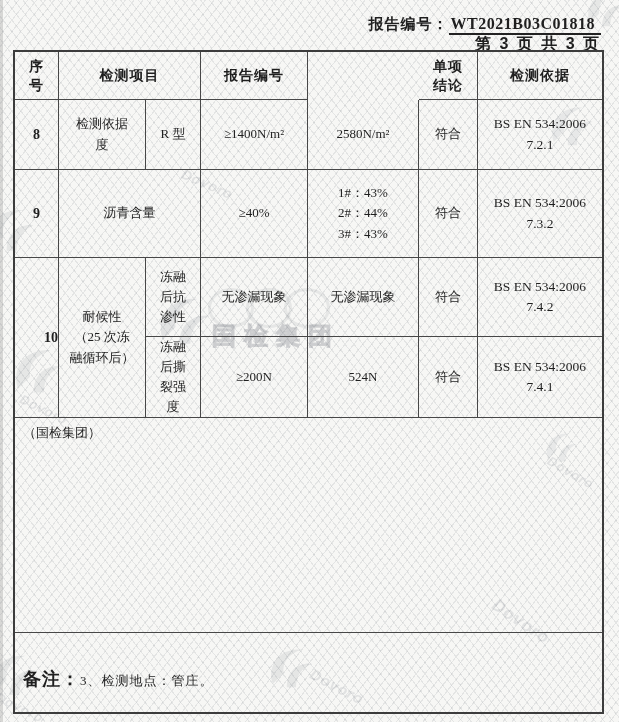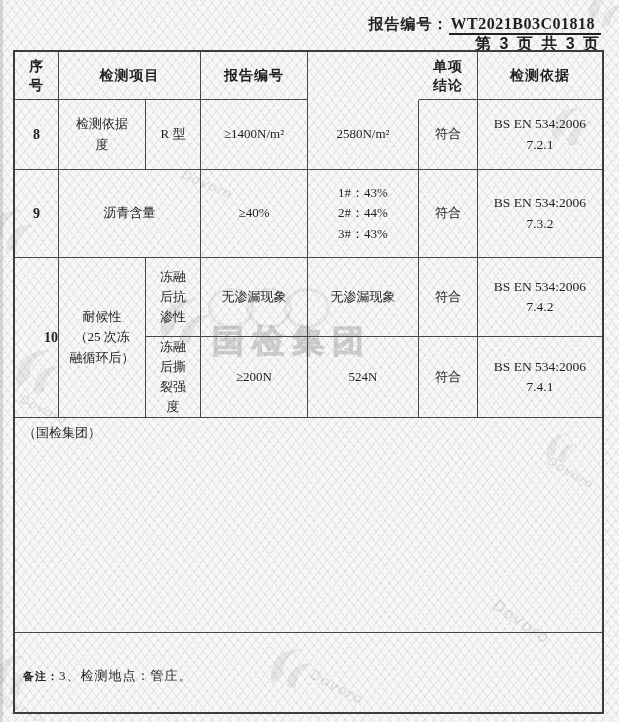--- a/index.html
+++ b/index.html
@@ -49,35 +49,35 @@
     padding:2px 3px;
   }
   .cell.lastcol{border-right:none;}
   .cell.lastrow{border-bottom:none;}
   .hd{font-family:"Liberation Sans",sans-serif;font-weight:bold;font-size:14px;line-height:1.3;letter-spacing:1px;}
   .num{font-weight:bold;}
   .seqnum{font-family:"Liberation Serif",serif;font-weight:bold;font-size:14px;}
   .basis{font-size:13.5px;line-height:1.5;letter-spacing:0;}
   .blank-row{align-items:flex-start;justify-content:flex-start;text-align:left;padding:5px 8px;}
   .remark-row{align-items:flex-start;justify-content:flex-start;text-align:left;padding:13px 8px;display:block;}
-  .remark-label{font-family:"Liberation Sans",sans-serif;font-weight:bold;font-size:11px;letter-spacing:1px;}
+  .remark-label{font-family:"Liberation Sans",sans-serif;font-weight:bold;font-size:18px;letter-spacing:1px;}
   .remark-text{font-size:13px;letter-spacing:1px;}
 
   
   .wm{position:absolute;z-index:1;pointer-events:none;}
   .wm svg{display:block;}
   .wm-text{
     font-family:"Liberation Sans",sans-serif;font-weight:bold;font-style:italic;
     color:rgba(95,100,110,0.14);letter-spacing:1px;white-space:nowrap;
   }
   .center-mark{position:absolute;z-index:1;pointer-events:none;left:150px;top:282px;width:300px;height:80px;}
   .ctc-circle{position:absolute;border:3px solid rgba(130,135,140,0.14);border-radius:50%;width:40px;height:34px;}
   .guojian{
     position:absolute;left:62px;top:38px;
-    font-family:"Liberation Sans",sans-serif;font-weight:bold;font-size:32px;letter-spacing:8px;
+    font-family:"Liberation Sans",sans-serif;font-weight:bold;font-size:24px;letter-spacing:8px;
     color:rgba(0,0,0,0.03);
     -webkit-text-stroke:1.2px rgba(115,120,130,0.28);
   }
 </style>
 </head>
 <body>
 
 <div class="pattern"></div>
 
 <div class="wm" style="left:580px;top:-14px;">

